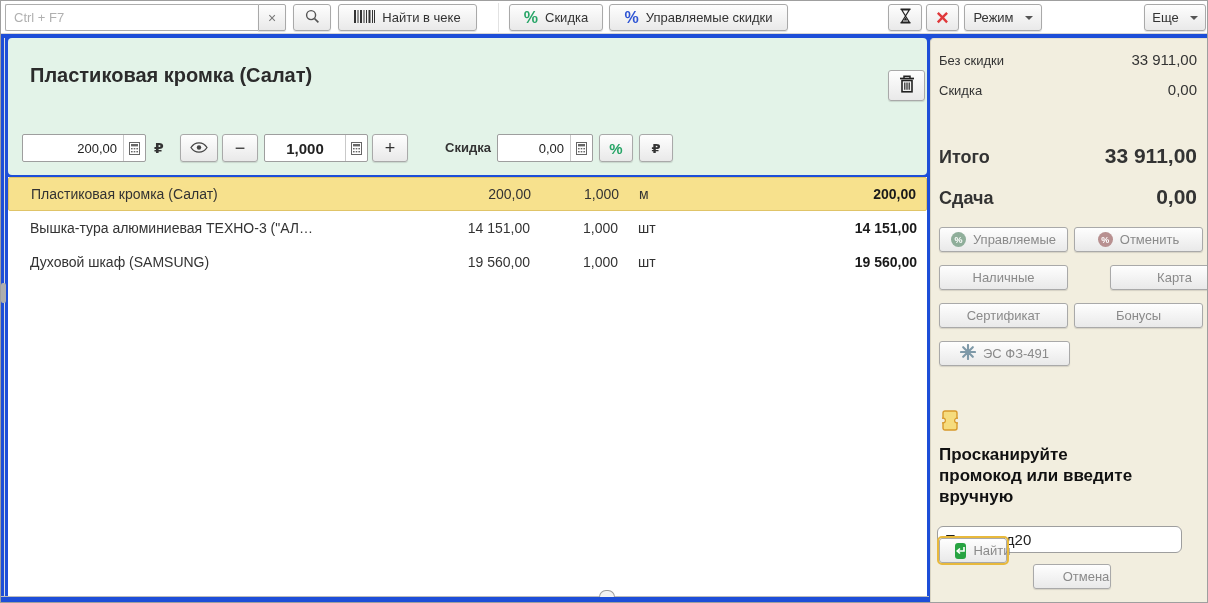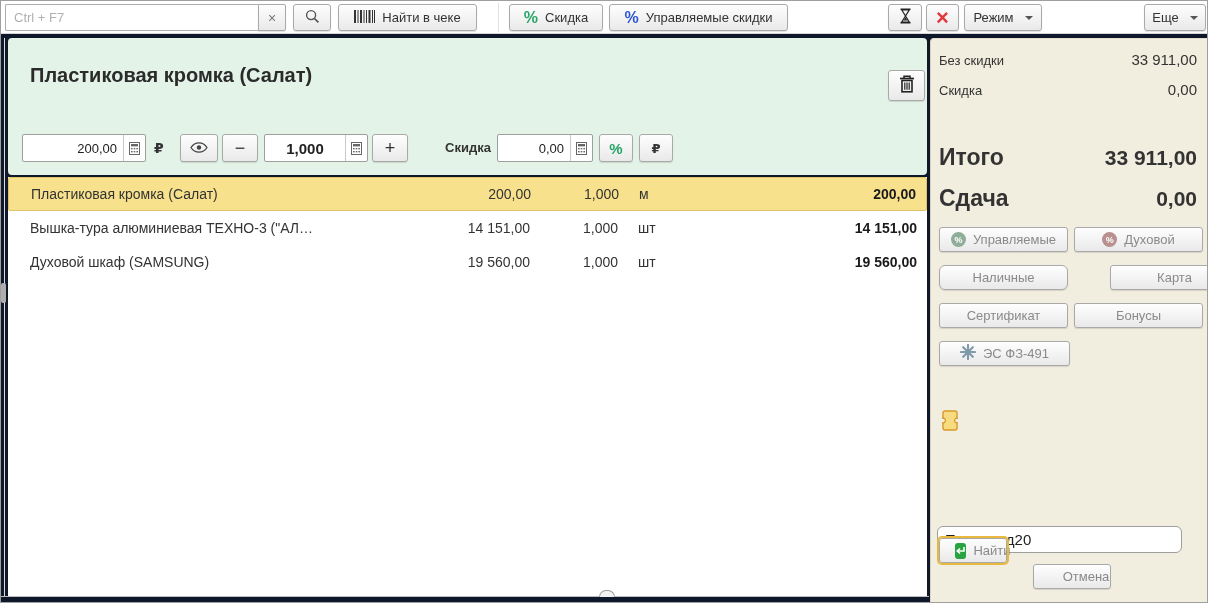--- a/index.html
+++ b/index.html
@@ -1,18 +1,18 @@
 <!DOCTYPE html>
 <html><head>
 <meta charset="utf-8">
 <style>
   * { margin:0; padding:0; box-sizing:border-box; }
   html,body { background:#fff; }
   body { font-family:"Liberation Sans", sans-serif; color:#333; }
-  .screen { position:relative; width:1208px; height:603px; background:#0f172a;
+  .screen { position:relative; width:1208px; height:603px; background:#1d4ed8;
             border:1px solid #9f9f9f; overflow:hidden; }
 
   
   .btn { display:inline-flex; align-items:center; justify-content:center; gap:7px;
          background:linear-gradient(#fefefe,#e9e9e9); border:1px solid #a9a9a9;
          border-radius:3px; box-shadow:0 1px 1px rgba(0,0,0,.12);
          font-size:13px; color:#333; cursor:pointer; white-space:nowrap; }
   .caret { display:inline-block; width:0; height:0; border-left:4px solid transparent;
            border-right:4px solid transparent; border-top:4px solid #555; margin-left:4px; }
 
@@ -83,28 +83,28 @@
   .h-grip  { position:absolute; left:598px; top:589px; width:16px; height:7px; background:#f2f2f2;
              border:1px solid #9c9c9c; border-bottom:none; border-radius:8px 8px 0 0; }
 
   
   .pay-panel { position:absolute; left:929px; top:37px; width:279px; height:566px;
                background:#f2eedf; border-left:1px solid #d9d4c2; border-top:1px solid #e4dfce;
                border-radius:4px 0 0 0; }
   .sum-row { position:absolute; left:8px; right:12px; display:flex; justify-content:space-between; align-items:baseline; }
   .sum-row .lbl { font-size:13px; }
   .sum-row .val { font-size:15px; }
-  .sum-row.big .lbl { font-size:23px; font-weight:bold; }
+  .sum-row.big .lbl { font-size:18px; font-weight:bold; }
   .sum-row.big .val { font-size:21px; font-weight:bold; }
   .sr1 { top:12px; } .sr2 { top:42px; }
   .sr3 { top:105px; } .sr4 { top:146px; }
   .pay-panel .btn { position:absolute; height:25px; color:#8a8a8a; }
   .pb-calc { left:8px;  top:188px; width:129px; }
   .pb-canc { left:143px; top:188px; width:129px; }
-  .pb-cash { left:8px;  top:226px; width:129px;border-radius:6px; }
+  .pb-cash { left:8px;  top:226px; width:129px; }
   .pb-card { left:143px; top:226px; width:129px;margin-left:36px; }
   .pb-cert { left:8px;  top:264px; width:129px; }
   .pb-bonus{ left:143px; top:264px; width:129px; }
   .pb-es   { left:8px;  top:302px; width:131px; height:27px; }
   .pb-promo{ left:8px;  top:340px; width:131px; }
   .badge { display:inline-flex; align-items:center; justify-content:center;
            width:15px; height:15px; border-radius:50%; color:#fff; font-size:9px; font-weight:bold; }
   .badge.green { background:#8fae9a; }
   .badge.rose  { background:#b89090; }
   .ticket { position:absolute; left:11px; top:371px; }
@@ -312,21 +312,21 @@
       <span class="lbl">Сдача</span>
       <span class="val">0,00</span>
     </div>
 
     <button class="btn pb-calc">
       <span class="badge green">%</span>
       <span>Управляемые</span>
     </button>
     <button class="btn pb-canc">
       <span class="badge rose">%</span>
-      <span>Духовой</span>
+      <span>Отменить</span>
     </button>
     <button class="btn pb-cash">Наличные</button>
     <button class="btn pb-card">Карта</button>
     <button class="btn pb-cert">Сертификат</button>
     <button class="btn pb-bonus">Бонусы</button>
     <button class="btn pb-es">
       <span>
         <svg width="16" height="16" viewBox="0 0 16 16">
             <path d="M8 1v14M1 8h14M3.2 3.2l9.6 9.6M12.8 3.2L3.2 12.8" stroke="#7e99a8" stroke-width="2.1" stroke-linecap="round"></path>
           </svg>
@@ -335,20 +335,21 @@
     </button>
 
     <span class="ticket">
       <svg width="16" height="21" viewBox="0 0 16 21">
           <rect x="1" y="1" width="14" height="19" rx="2" fill="#f6dc7e" stroke="#d8992b" stroke-width="1.4"></rect>
           <circle cx="1" cy="10.5" r="2.4" fill="#f2eedf" stroke="#d8992b" stroke-width="1.2"></circle>
           <circle cx="15" cy="10.5" r="2.4" fill="#f2eedf" stroke="#d8992b" stroke-width="1.2"></circle>
         </svg>
     </span>
 
+    <div class="promo-hint">Просканируйте промокод или введите вручную</div>
     <input class="promo-input" type="text" value="Промокод20" style="">
     <button class="btn pb-find">
       <span class="enter-ic">
         <svg width="11" height="10" viewBox="0 0 11 10">
             <path d="M9 1v4H3" fill="none" stroke="#fff" stroke-width="1.6"></path>
             <path d="M5 2.5 2.2 5 5 7.5" fill="none" stroke="#fff" stroke-width="1.6"></path>
           </svg>
       </span>
       <span>Найти</span>
     </button>

